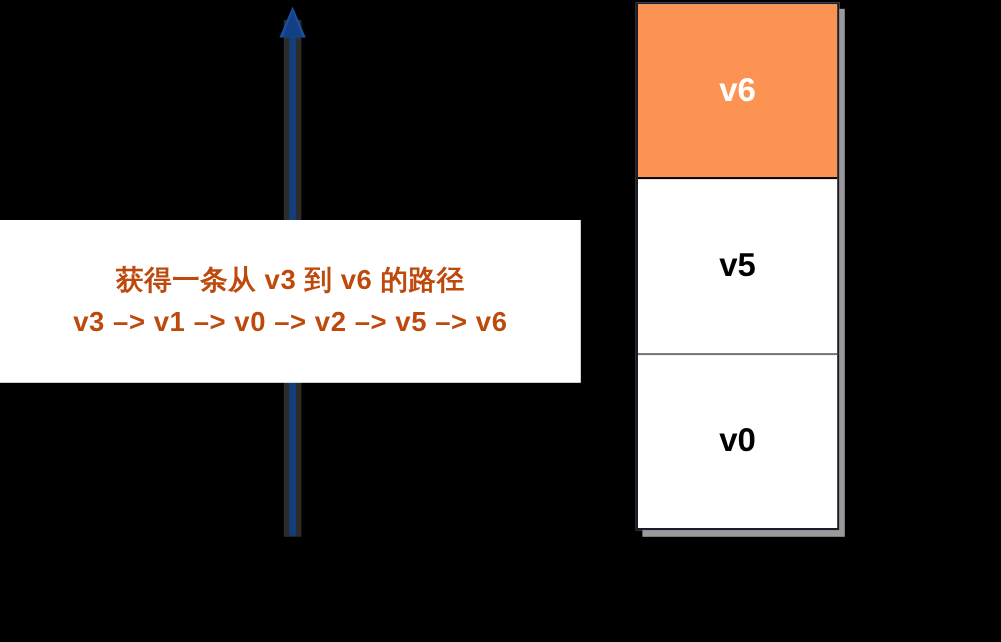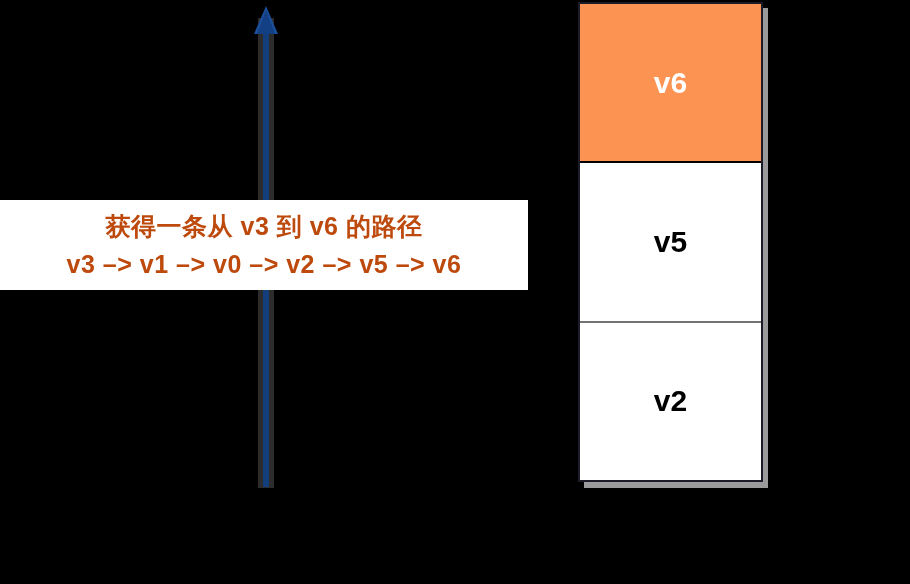--- a/index.html
+++ b/index.html
@@ -67,21 +67,21 @@
     border-right: 9px solid transparent;
     border-bottom: 24px solid #134084;
   }
 
   
   .caption-panel {
     position: absolute;
     left: 0px;
     top: 200px;
     width: 528px;
-    height: 90px;
+    height: 148px;
     background: #ffffff;
     display: flex;
     flex-direction: column;
     align-items: center;
     justify-content: center;
     box-sizing: border-box;
   }
   .caption-line {
     color: #bd4a0c;
     font-weight: bold;
@@ -161,17 +161,17 @@
 
   <div class="stack-shadow"></div>
   <div class="stack">
     <div class="stack-cell top">
       <span>v6</span>
     </div>
     <div class="stack-cell">
       <span>v5</span>
     </div>
     <div class="stack-cell">
-      <span>v2</span>
+      <span>v0</span>
     </div>
   </div>
 
 </div>
 
 </body></html>

